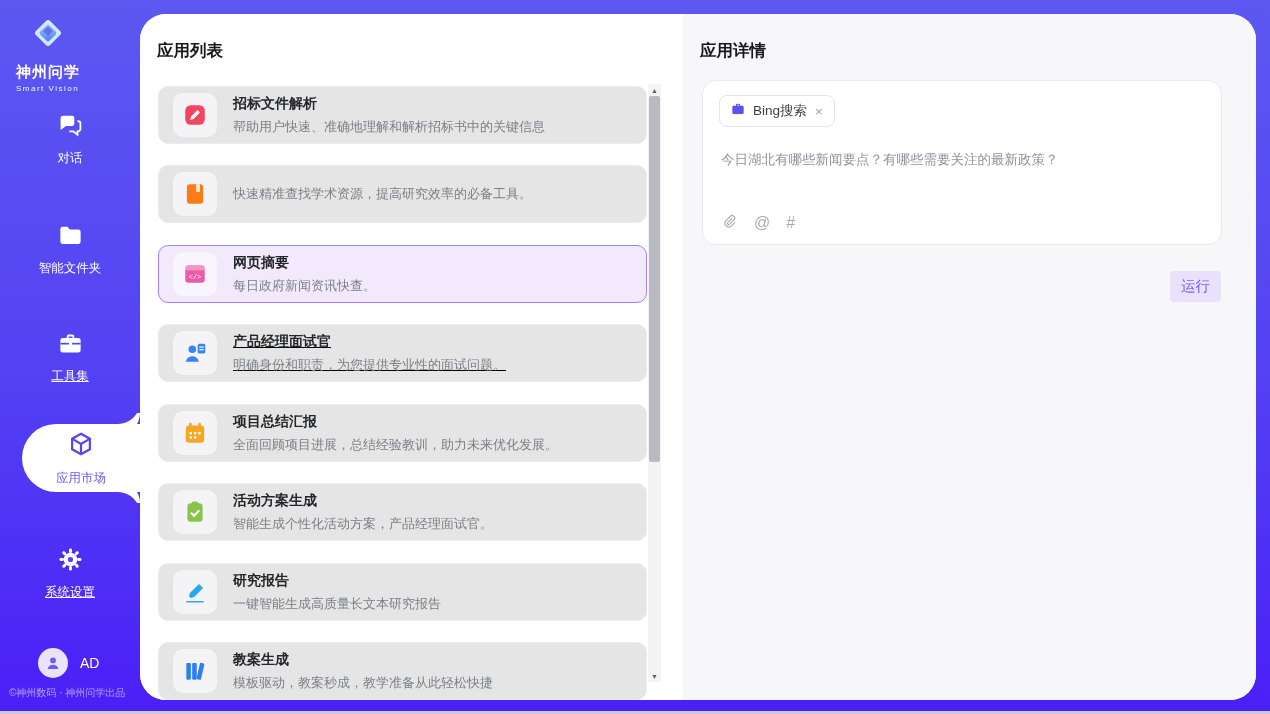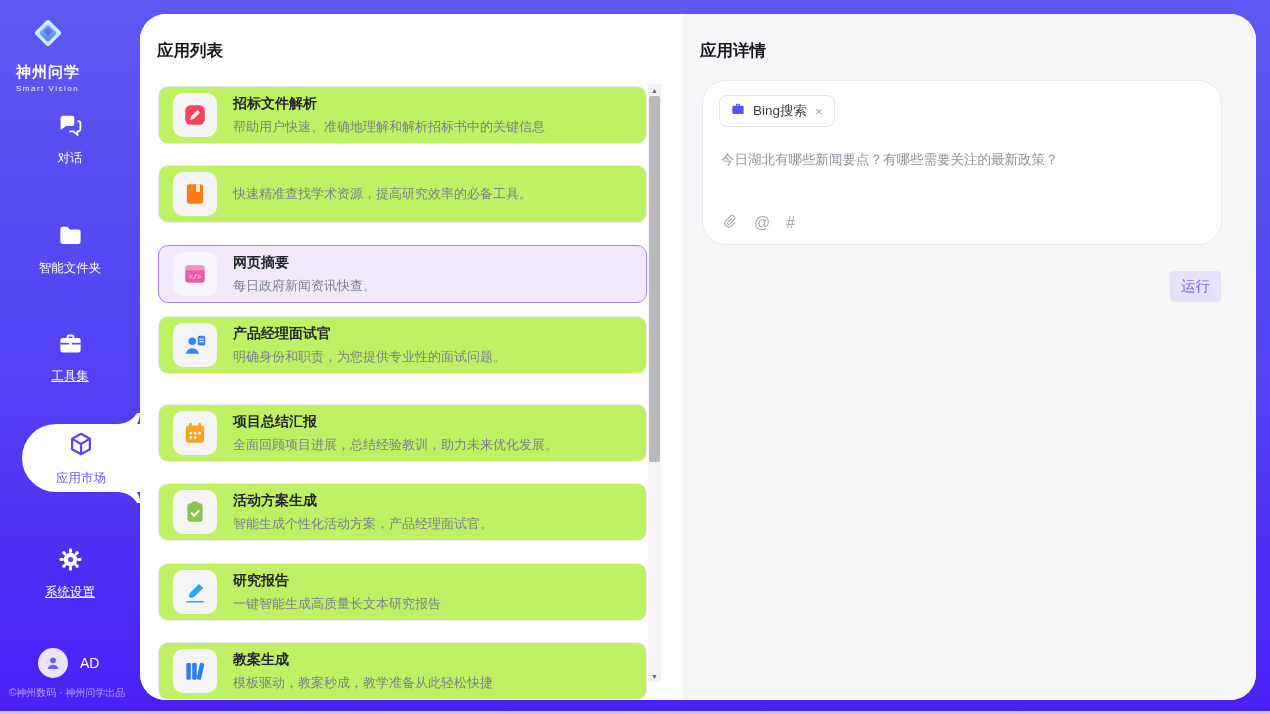--- a/index.html
+++ b/index.html
@@ -29,41 +29,41 @@
   .side-footer { position:absolute; left:9px; bottom:14px; width:130px; font-size:10px; color:rgba(255,255,255,.55); }
 
   
   .content { position:absolute; left:140px; top:14px; right:14px; bottom:14px;
              border-radius:26px; overflow:hidden; display:flex; background:#fff; }
   .list-panel { width:543px; background:#fff; position:relative; flex:none; }
   .detail-panel { flex:1; background:#f7f7fa; position:relative; }
   .panel-title { position:absolute; left:17px; top:26px; font-size:16.5px; font-weight:bold; color:#17181c; }
 
   
-  .card { position:absolute; left:18px; width:489px; height:58px; background:#bef264;
+  .card { position:absolute; left:18px; width:489px; height:58px; background:#e5e5e5;
           border:1px solid #ebebf0; border-radius:10px; display:flex; align-items:center;
           padding:0 14px; gap:16px; cursor:pointer; }
   .card.selected { background:#f2e9fd; border:1.5px solid #a87ff0; }
   .tile { width:44px; height:44px; border-radius:10px; background:#f4f4f6; flex:none;
           display:flex; align-items:center; justify-content:center; }
   .card.selected .tile { background:rgba(255,255,255,.55); }
   .card-text { display:flex; flex-direction:column; gap:5px; }
   .card-title { font-size:14px; font-weight:bold; color:#23262b; }
   .card-desc  { font-size:13px; color:#7b8088; }
 
   
   .scrollbar { position:absolute; left:508px; top:70px; width:13px; height:598px; background:#f4f4f6; }
   .sb-arrow { position:absolute; left:0; width:13px; height:12px; display:flex; align-items:center;
               justify-content:center; font-size:7px; color:#606268; cursor:pointer; }
   .sb-thumb { position:absolute; left:1px; top:12px; width:11px; height:366px; background:#b9bac0;
               border-radius:2px; cursor:pointer; }
 
   
   .detail-card { position:absolute; left:19px; top:66px; width:520px; height:165px; background:#fff;
-                 border:1px solid #e9e9f0; border-radius:24px;padding-left:40px; }
+                 border:1px solid #e9e9f0; border-radius:14px;padding-left:40px; }
   .chip { position:absolute; left:16px; top:14px; height:32px; display:inline-flex; align-items:center;
           gap:7px; padding:0 10px; border:1px solid #e3e3ea; border-radius:8px; background:#fff; cursor:default; }
   .chip-label { font-size:13.5px; color:#3c4046; }
   .chip-close { font-size:13px; color:#9aa0aa; cursor:pointer; padding:0 1px; }
   .query-text { position:absolute; left:18px; top:70px; right:18px; font-size:13.5px; color:#8d929c; }
   .attach-row { position:absolute; left:18px; top:132px; display:flex; align-items:center; gap:16px; }
   .attach-row .glyph { font-size:16px; color:#a6abb5; cursor:pointer; line-height:1; }
   .run-btn { position:absolute; left:487px; top:257px; width:51px; height:31px; background:#e9e2fd;
              border:none; border-radius:4px; color:#7a5cf8; font-size:14.5px; cursor:pointer;
              font-family:"Liberation Sans",sans-serif; }
@@ -205,21 +205,21 @@
           <rect x="3" y="4" width="18" height="4.6" fill="#fff" opacity=".35"></rect>
           <text x="12" y="16.4" font-size="6.5" fill="#fff" text-anchor="middle" font-family="Liberation Mono, monospace">&lt;/&gt;</text>
         </svg>
       </span>
       <span class="card-text">
         <span class="card-title">网页摘要</span>
         <span class="card-desc">每日政府新闻资讯快查。</span>
       </span>
     </div>
 
-    <div class="card" style="top:302px;">
+    <div class="card" style="top:310px;text-decoration:underline;">
       <span class="tile">
         <svg width="26" height="26" viewBox="0 0 24 24" fill="#3b82f6">
           <circle cx="9.5" cy="8.5" r="3.5"></circle>
           <path d="M3.5 20c.6-3.2 3-5 6-5s5.4 1.8 6 5z"></path>
           <rect x="14.5" y="3.5" width="7" height="9" rx="1.5"></rect>
           <rect x="16" y="6" width="4" height="1.1" fill="#fff"></rect>
           <rect x="16" y="8.4" width="4" height="1.1" fill="#fff"></rect>
         </svg>
       </span>
       <span class="card-text">

